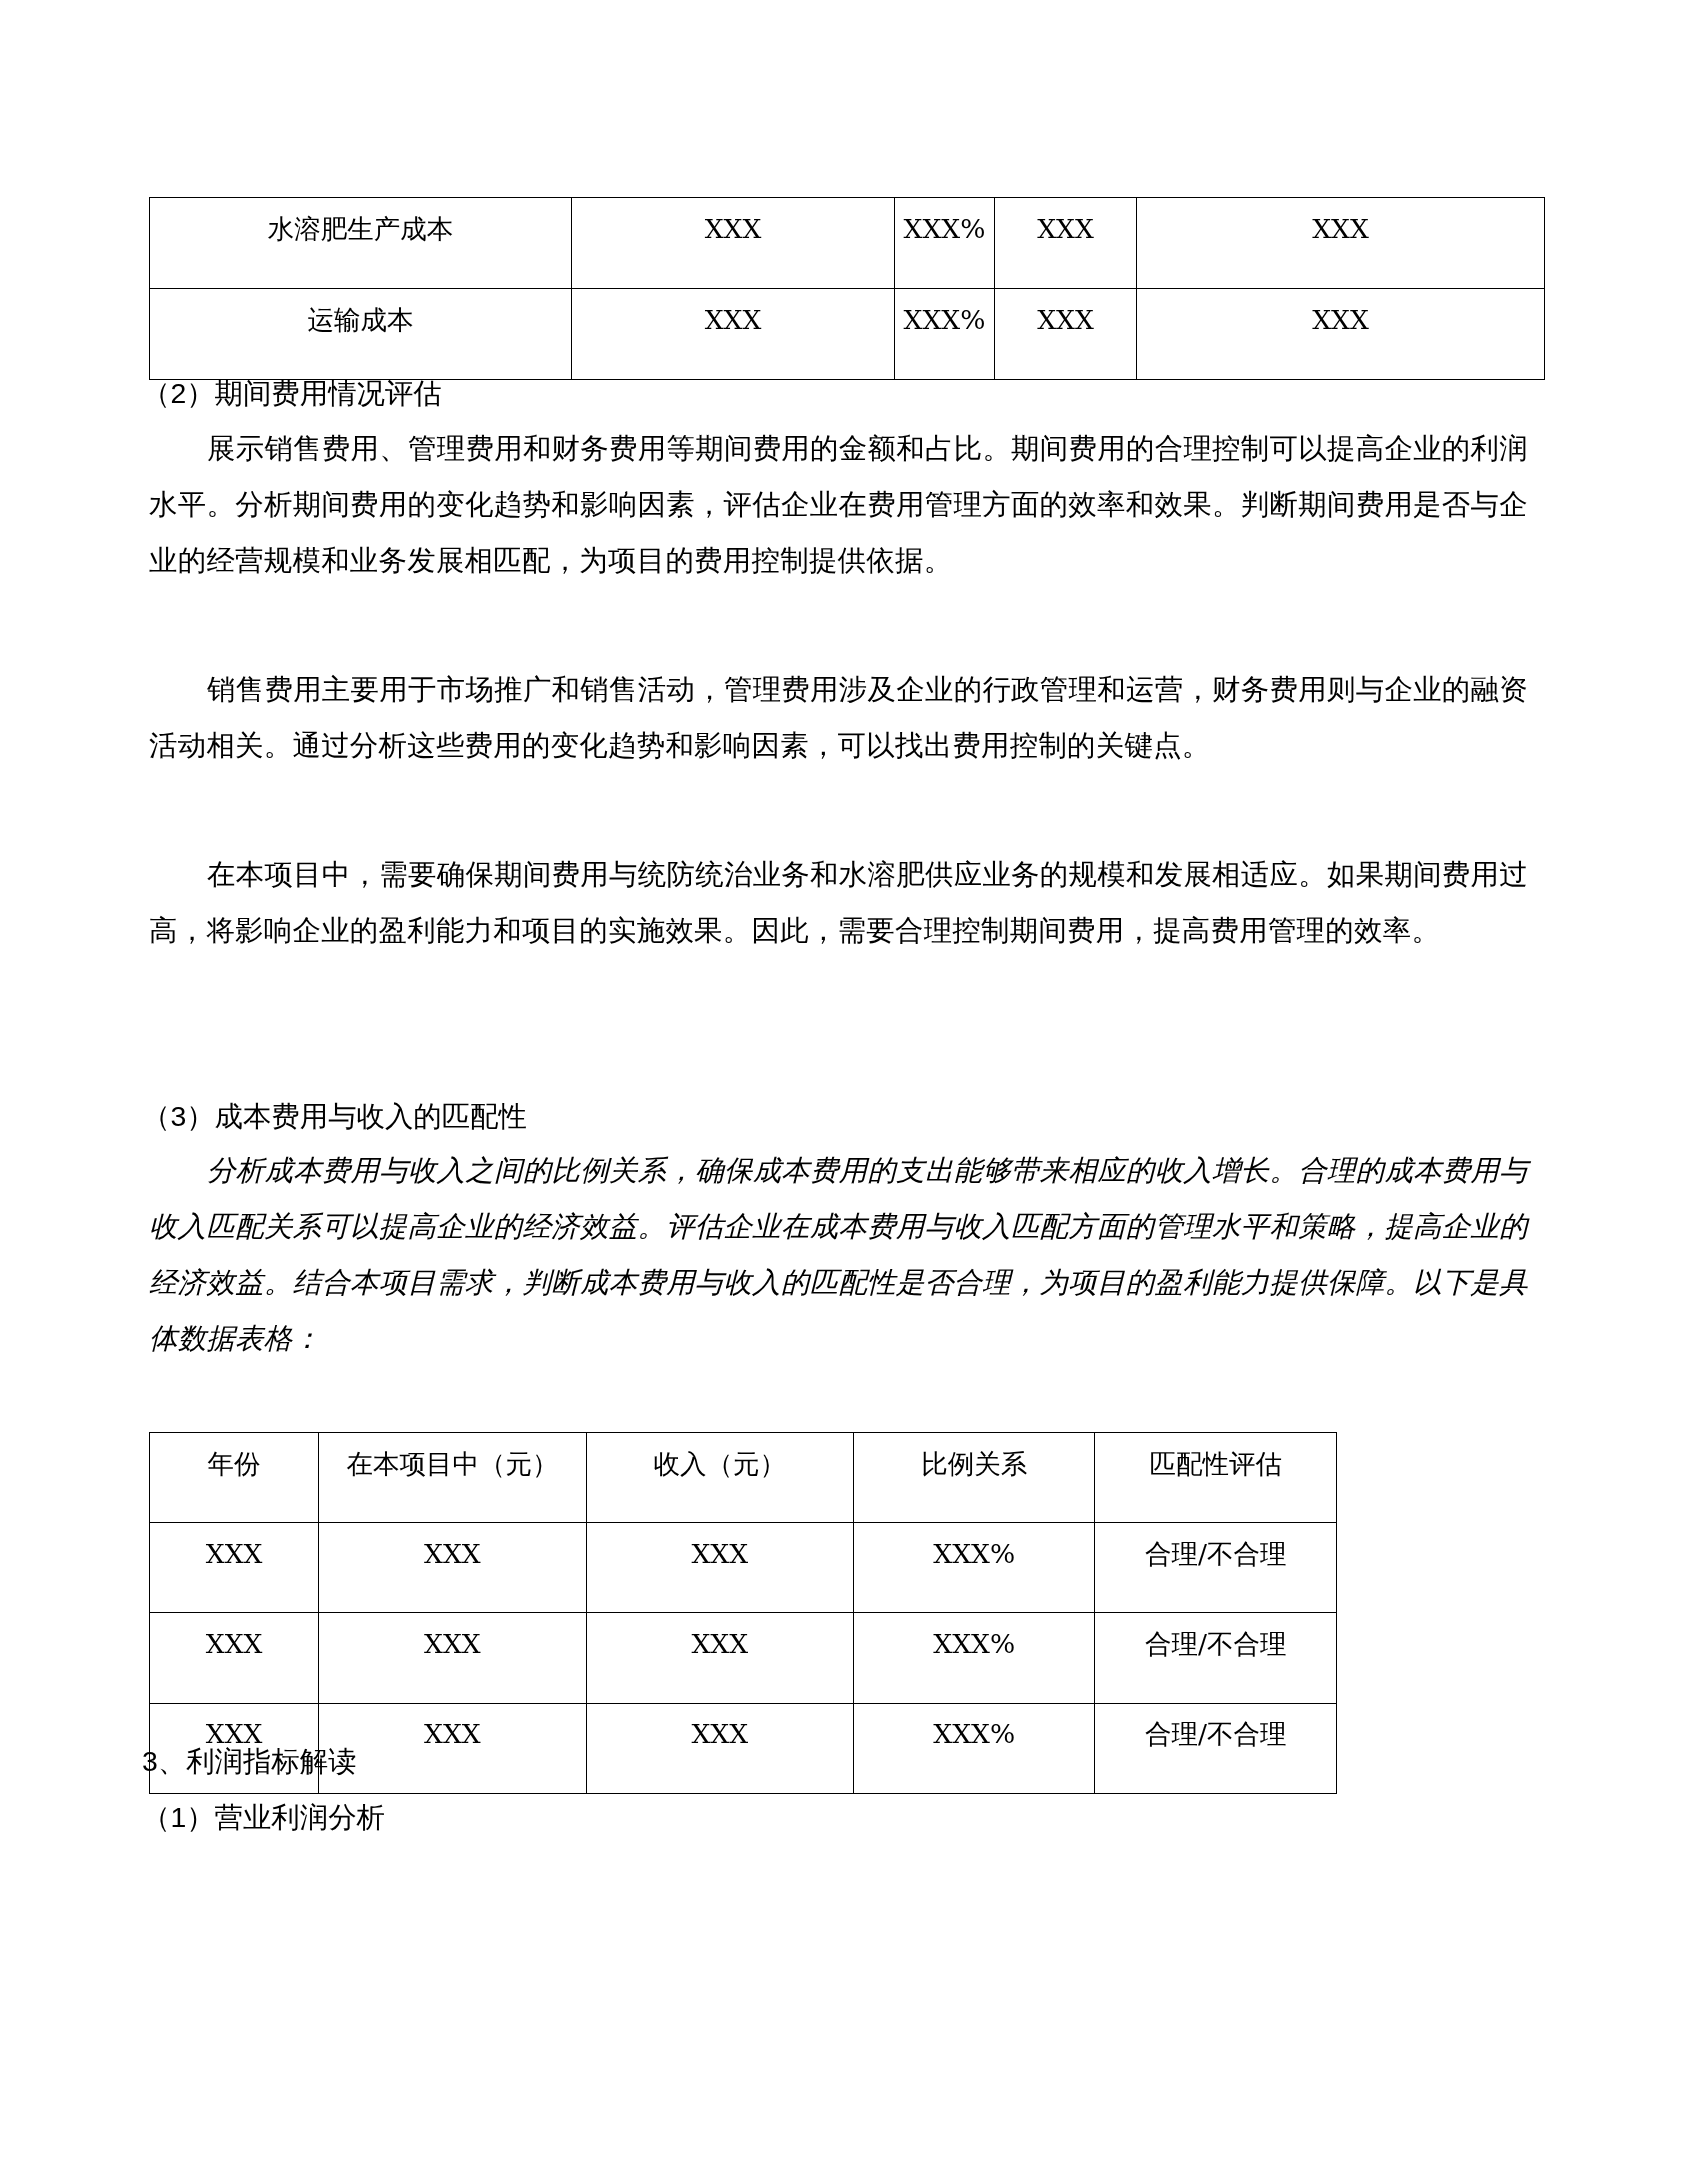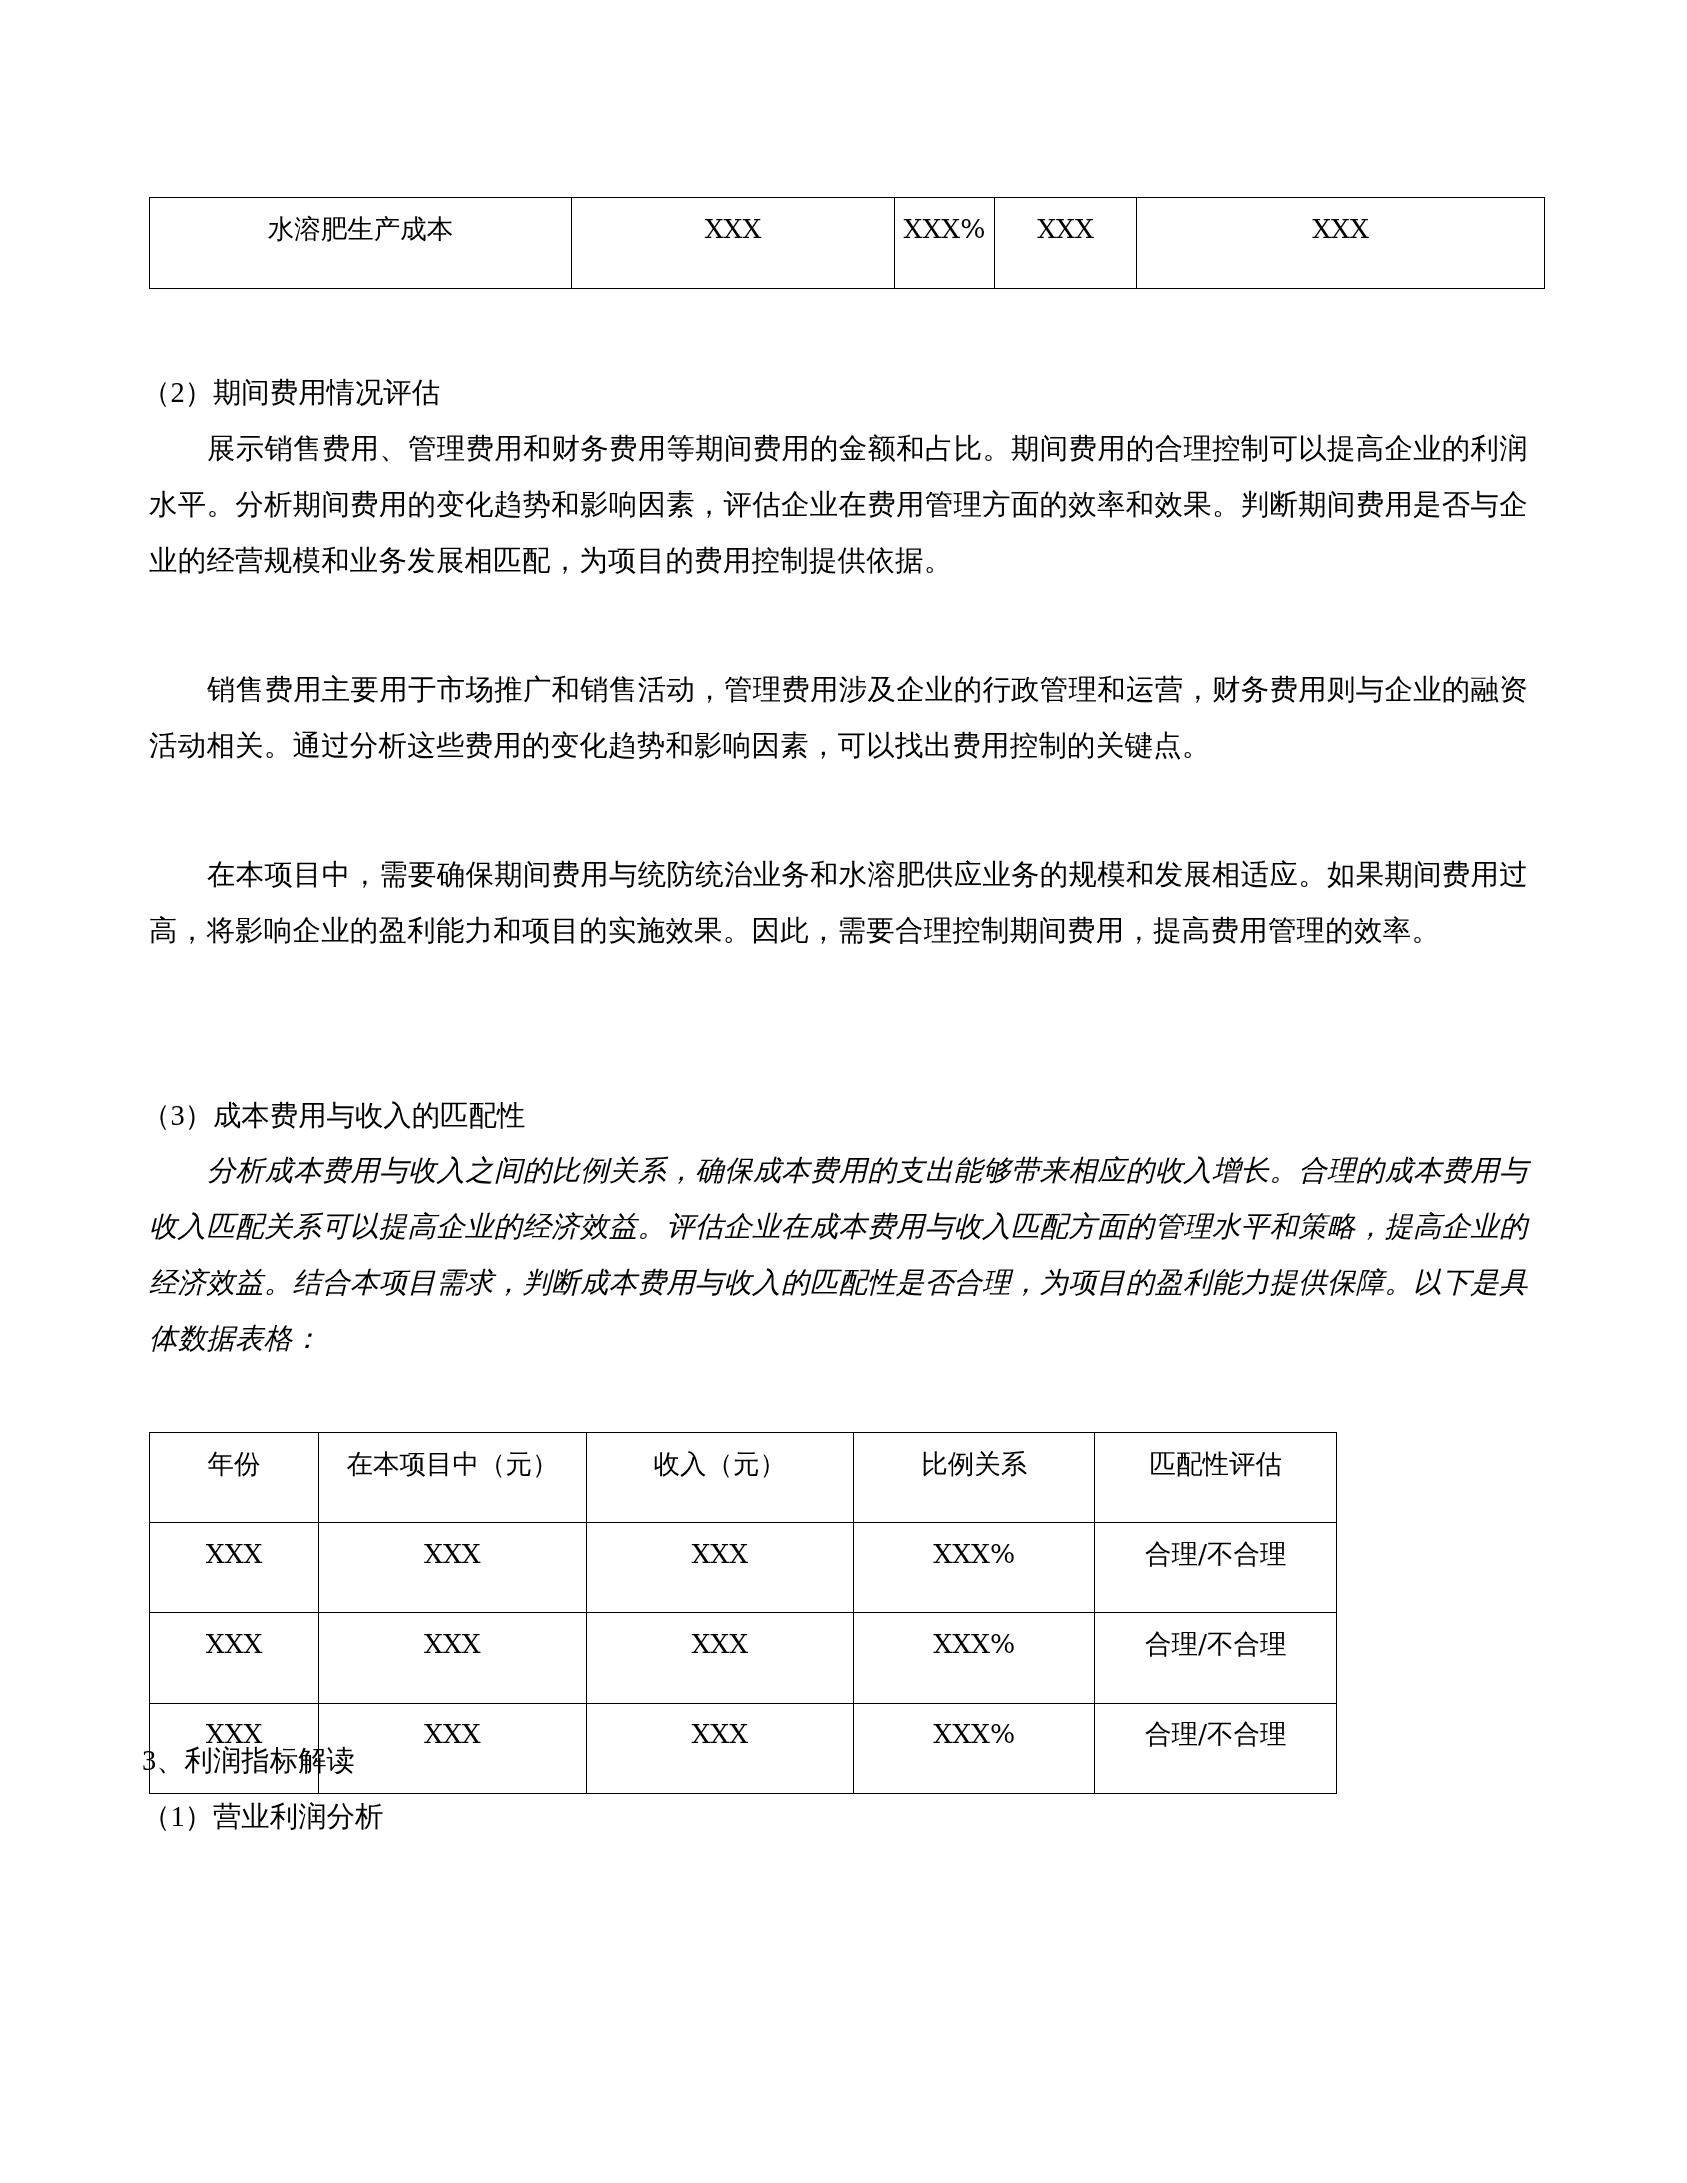--- a/index.html
+++ b/index.html
@@ -81,32 +81,39 @@
     left: 149px;
     font-family: "DejaVu Serif", "Liberation Serif", serif;
   }
   .para.indent { text-indent: 58px; }
   .heading {
     position: absolute;
     font-size: 28.4px;
     line-height: 56px;
     left: 142px;
     width: 1389px;
-    font-family: Liberation Serif, serif;
+    font-family: Liberation Sans, sans-serif;
   }
 </style>
 </head>
 <body>
 
 <div class="page">
 
   <table class="doc-table" id="table-cost">
     <tbody>
       <tr>
         <td class="c0">水溶肥生产成本</td>
+        <td class="c1">XXX</td>
+        <td class="c2">XXX%</td>
+        <td class="c3">XXX</td>
+        <td class="c4">XXX</td>
+      </tr>
+      <tr>
+        <td class="c0">运输成本</td>
         <td class="c1">XXX</td>
         <td class="c2">XXX%</td>
         <td class="c3">XXX</td>
         <td class="c4">XXX</td>
       </tr>
     </tbody>
   </table>
 
   <div class="heading" style="top: 365px;">（2）期间费用情况评估</div>
 

